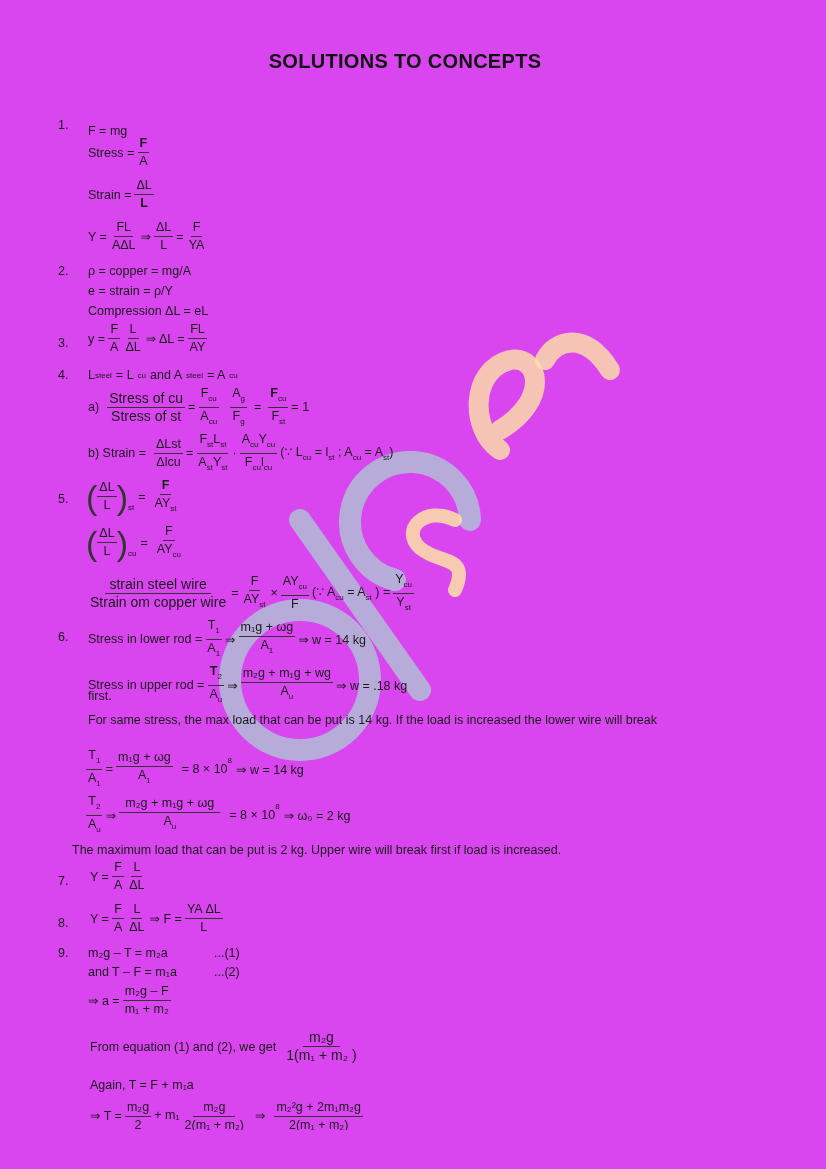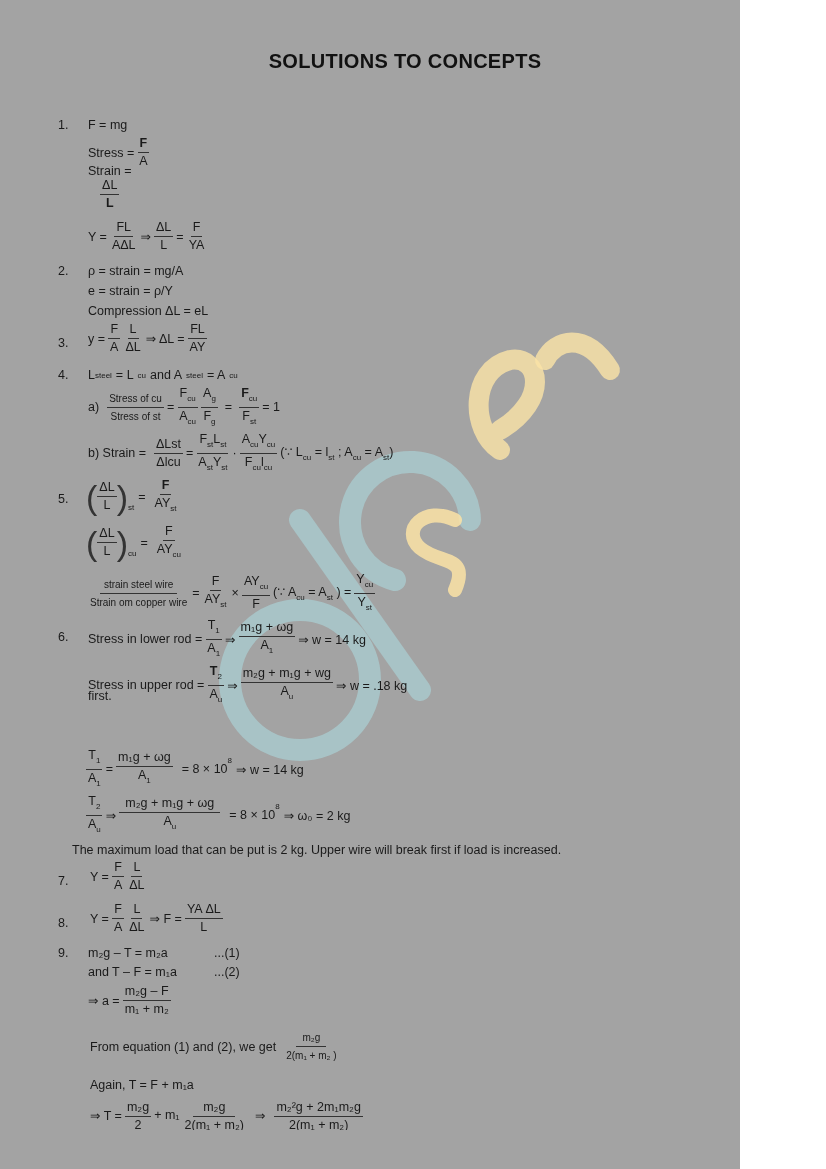--- a/index.html
+++ b/index.html
@@ -1,27 +1,27 @@
 <!DOCTYPE html>
 <html><head>
 <meta charset="utf-8">
 <style>
   html, body { margin: 0; padding: 0; background: #ffffff; }
   body { width: 826px; height: 1169px; position: relative; overflow: hidden;
          font-family: "Liberation Sans", sans-serif; color: #1a1a1a; }
-  .page { position: absolute; left: 0; top: 0; width: 740px; height: 1169px; background: #a3a3a3; }
+  .page { position: absolute; left: 0; top: 0; width: 826px; height: 1169px; background: #d946ef; }
   .title { position: absolute; left: 0; width: 810px; text-align: center; font-weight: bold; color: #111; }
   .t1 { top: 50px; font-size: 20px; letter-spacing: 0.3px; }
   .t2 { top: 75px; font-size: 16px; letter-spacing: 0.5px; }
   .num { position: absolute; left: 58px; font-size: 12.5px; }
   .ln { position: absolute; font-size: 12.5px; white-space: nowrap; display: flex; align-items: center; }
   .fr { display: inline-flex; flex-direction: column; align-items: center; vertical-align: middle; margin: 0 3px; }
   .fr .n { padding: 0 2px 1px 2px; border-bottom: 1px solid #333; line-height: 15px; }
   .fr .d { padding: 1px 2px 0 2px; line-height: 15px; }
-  .big { font-size: 10px; }
+  .big { font-size: 14px; }
   .sp { margin: 0 4px; }
   sub { font-size: 8px; }
   sup { font-size: 8px; }
   .b { font-weight: bold; }
   .paren { font-size: 34px; font-weight: 100; line-height: 30px; color: #333; }
   .wm { position: absolute; pointer-events: none; }
 </style>
 </head>
 <body>
 
@@ -40,31 +40,31 @@
 
       <path d="M500 450 C470 430 470 370 510 360 C540 355 550 400 500 430" stroke="#fbe3a6" stroke-width="20" opacity="0.8"></path>
 
       <path d="M545 360 C555 340 585 330 610 370" stroke="#fbe3a6" stroke-width="20" opacity="0.8"></path>
     </g>
   </svg>
 
   <div class="title t1">SOLUTIONS TO CONCEPTS</div>
 
   <div class="num" style="top:118px;">1.</div>
-  <div class="ln" style="left:88px; top:118px;align-items:center;">
+  <div class="ln" style="left:88px; top:124px;align-items:center;">
       <span>F = mg</span>
     </div>
   <div class="ln" style="left:88px; top:136px;">
     <span>Stress =</span>
     <span class="fr">
         <span class="n b">F</span>
         <span class="d">A</span>
       </span>
   </div>
-  <div class="ln" style="left:88px; top:164px;flex-direction:column;">
+  <div class="ln" style="left:88px; top:178px;">
     <span>Strain =</span>
     <span class="fr">
         <span class="n">ΔL</span>
         <span class="d b">L</span>
       </span>
   </div>
   <div class="ln" style="left:88px; top:220px;">
     <span>Y =</span>
     <span class="fr">
         <span class="n">FL</span>
@@ -77,21 +77,21 @@
       </span>
     <span>=</span>
     <span class="fr">
         <span class="n">F</span>
         <span class="d">YA</span>
       </span>
   </div>
 
   <div class="num" style="top:264px;">2.</div>
   <div class="ln" style="left:88px; top:264px;">
-      <span>ρ = strain = mg/A</span>
+      <span>ρ = copper = mg/A</span>
     </div>
   <div class="ln" style="left:88px; top:284px;justify-content:center;">
       <span>e = strain = ρ/Y</span>
     </div>
   <div class="ln" style="left:88px; top:304px;">
       <span>Compression ΔL = eL</span>
     </div>
 
   <div class="num" style="top:336px;">3.</div>
   <div class="ln" style="left:88px; top:322px;">
@@ -126,21 +126,21 @@
     <span>a)</span>
     <span class="fr big" style="margin-left:8px">
         <span class="n">Stress of cu</span>
         <span class="d">Stress of st</span>
       </span>
     <span>=</span>
     <span class="fr">
         <span class="n"><span>F</span><sub>cu</sub></span>
         <span class="d"><span>A</span><sub>cu</sub></span>
       </span>
-    <span class="fr" style="margin-left:0">
+    <span class="fr" style="margin-left:8px">
         <span class="n"><span>A</span><sub>g</sub></span>
         <span class="d"><span>F</span><sub>g</sub></span>
       </span>
     <span class="sp">=</span>
     <span class="fr">
         <span class="n"><span class="b">F</span><sub>cu</sub></span>
         <span class="d"><span>F</span><sub>st</sub></span>
       </span>
     <span>= 1</span>
   </div>
@@ -234,20 +234,23 @@
         <span class="n"><span class="b">T</span><sub>2</sub></span>
         <span class="d"><span>A</span><sub>u</sub></span>
       </span>
     <span>⇒</span>
     <span class="fr">
         <span class="n">m₂g + m₁g + wg</span>
         <span class="d"><span>A</span><sub>u</sub></span>
       </span>
     <span>⇒ w = .18 kg</span>
   </div>
+  <div class="ln" style="left:88px; top:713px;">
+      <span>For same stress, the max load that can be put is 14 kg. If the load is increased the lower wire will break</span>
+    </div>
   <div class="ln" style="left:88px; top:689px;">
       <span>first.</span>
     </div>
   <div class="ln" style="left:86px; top:748px;">
     <span class="fr" style="margin-left:0">
         <span class="n"><span>T</span><sub>1</sub></span>
         <span class="d"><span>A</span><sub>1</sub></span>
       </span>
     <span>=</span>
     <span class="fr">
@@ -320,21 +323,21 @@
     <span>⇒ a =</span>
     <span class="fr">
         <span class="n">m₂g – F</span>
         <span class="d">m₁ + m₂</span>
       </span>
   </div>
   <div class="ln" style="left:90px; top:1030px;">
     <span>From equation (1) and (2), we get</span>
     <span class="fr big" style="margin-left:8px">
         <span class="n" style="padding:0 6px 1px 6px">m₂g</span>
-        <span class="d">2(m₁ + m₂ )</span>
+        <span class="d">1(m₁ + m₂ )</span>
       </span>
   </div>
   <div class="ln" style="left:90px; top:1078px;">
       <span>Again, T = F + m₁a</span>
     </div>
   <div class="ln" style="left:90px; top:1100px; height:30px; overflow:hidden; align-items:flex-start;">
     <span style="margin-top:8px">⇒  T =</span>
     <span class="fr">
         <span class="n">m₂g</span>
         <span class="d">2</span>

